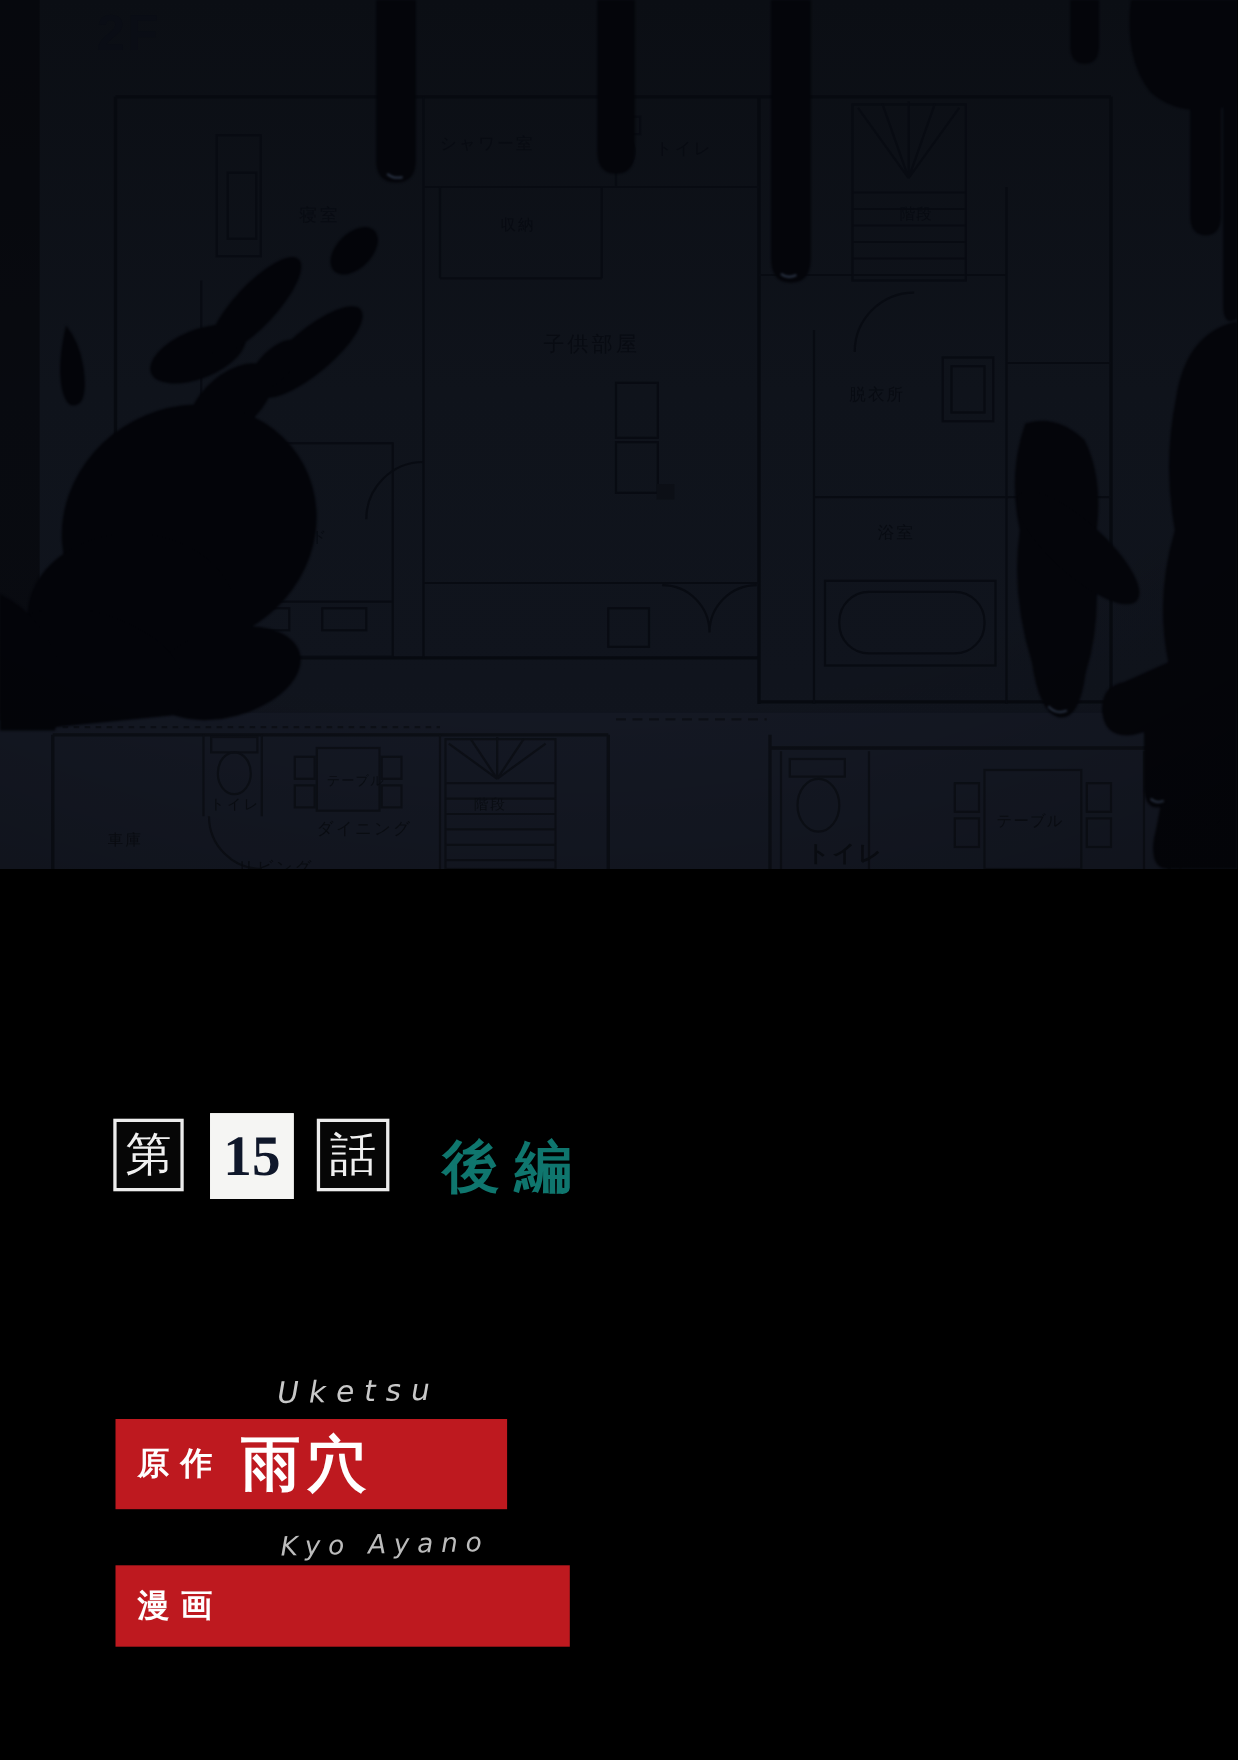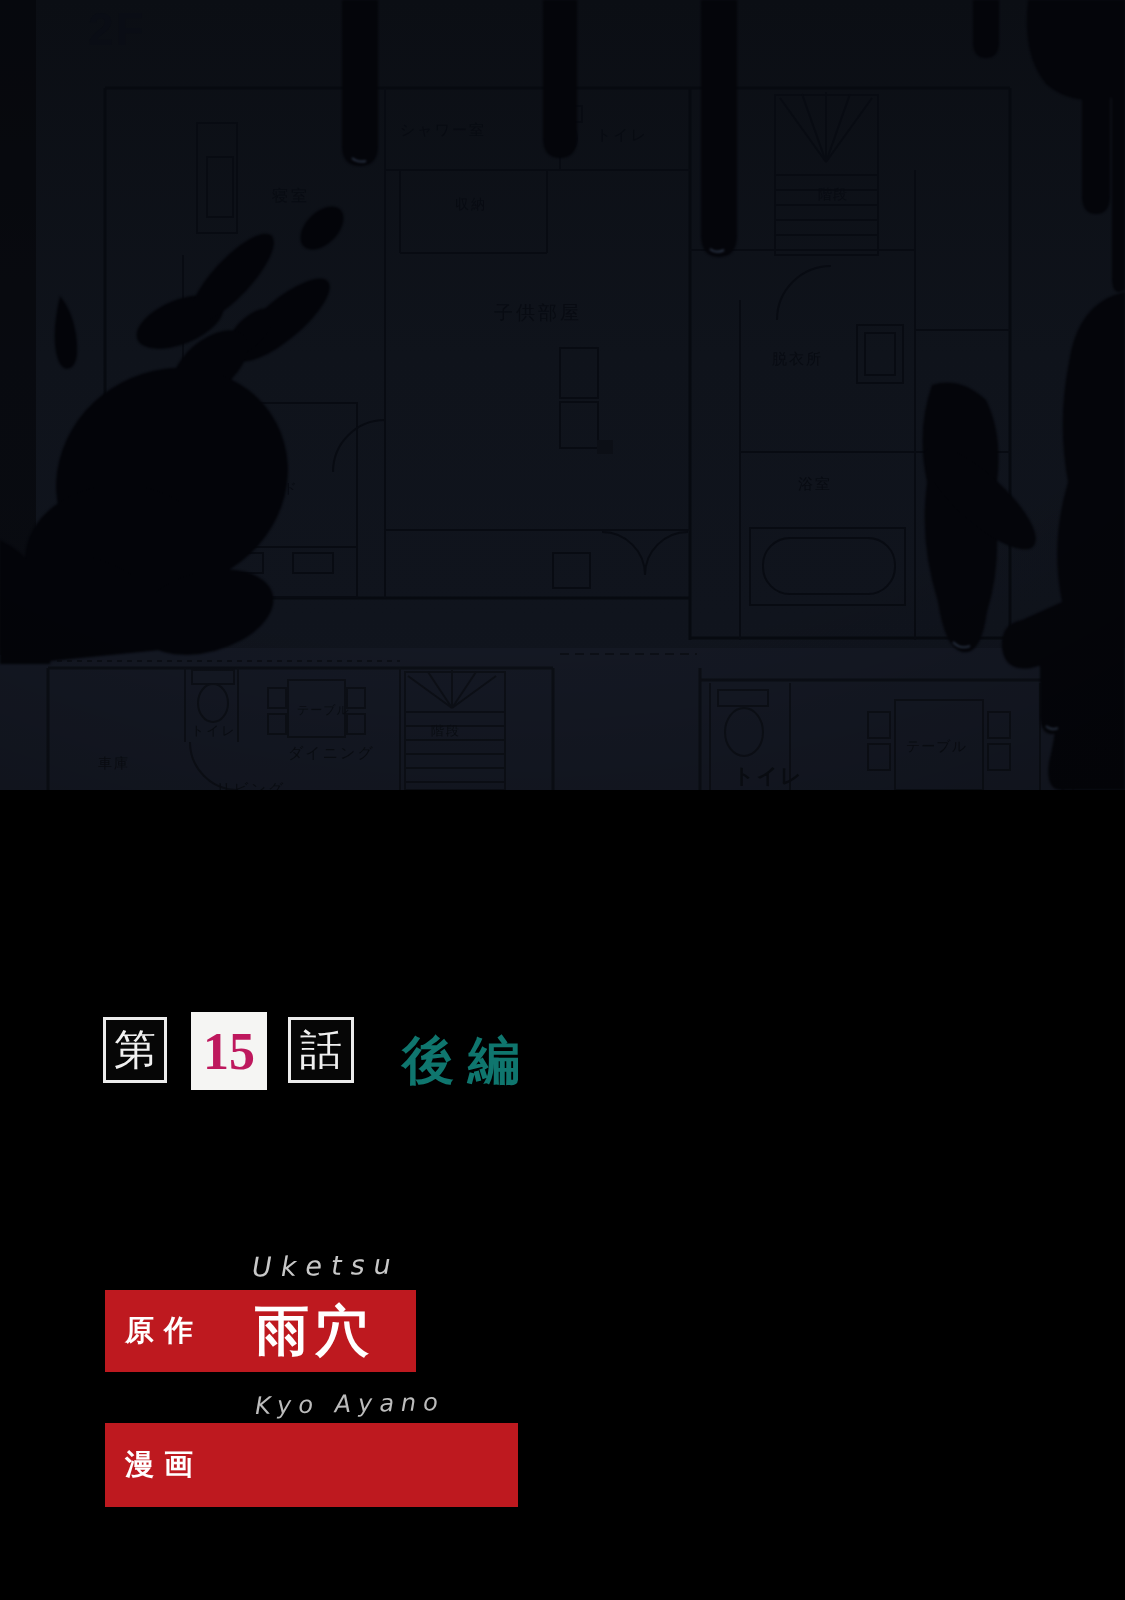--- a/index.html
+++ b/index.html
@@ -15,30 +15,30 @@
     background:radial-gradient(140% 125% at 45% 28%, rgba(0,0,0,0) 42%, rgba(0,0,0,.42) 100%);}
   #blood{filter:blur(1.1px);}
   .rlabel{position:absolute;color:#080b12;letter-spacing:2px;white-space:nowrap;}
   .rlabel.f1{color:#0a0d13;}
   .floor2f{position:absolute;left:88px;top:2px;font-size:46px;font-weight:bold;color:#0a0d15;letter-spacing:2px;}
   .dot{position:absolute;width:4px;height:4px;border-radius:50%;background:#333b4d;}
   
   .tbox{position:absolute;box-sizing:border-box;border:3px solid #ececec;background:#060606;
         display:flex;align-items:center;justify-content:center;
         font-family:"Liberation Serif", serif;color:#f0f0f0;}
-  .tbox.white{background:#f5f5f3;color:#be185d;border-color:#f5f5f3;font-family:Liberation Serif, serif;}
+  .tbox.white{background:#f5f5f3;color:#0f172a;border-color:#f5f5f3;font-family:Liberation Serif, serif;}
   .partlabel{position:absolute;font-family:"Liberation Serif", serif;font-weight:bold;
              color:#0f766e;font-size:52px;letter-spacing:14px;}
   
   .romaji{position:absolute;font-family:"DejaVu Sans", sans-serif;font-style:italic;
           color:#c8c8c8;transform:rotate(-1.2deg);}
   .redbox{position:absolute;background:#be191f;display:flex;align-items:center;
           padding-left:20px;box-sizing:border-box;color:#fff;}
   .redbox .role{font-size:29px;letter-spacing:10px;font-weight:bold;flex:0 0 auto;}
-  .redbox .name{font-size:54px;font-weight:bold;letter-spacing:6px;margin-left:52px;white-space:nowrap;}
+  .redbox .name{font-size:54px;font-weight:bold;letter-spacing:6px;margin-left:16px;white-space:nowrap;}
 </style>
 </head>
 <body>
 
 <div id="stage">
 
   <div id="plan">
     <div id="strip1f"></div>
     <div id="leftcol"></div>
 
@@ -186,24 +186,24 @@
   <div class="tbox white" style="left:191px;top:1012px;width:76px;height:78px;font-size:52px;font-weight:bold">
     <span>15</span>
   </div>
   <div class="tbox" style="left:288px;top:1017px;width:66px;height:66px;font-size:42px">
     <span>話</span>
   </div>
   <span class="partlabel" style="left:402px;top:1026px">後編</span>
 
   <span class="romaji" style="left:252px;top:1250px;font-size:27px;letter-spacing:9px">Uketsu</span>
 
-  <div class="redbox" style="left:105px;top:1290px;width:311px;height:82px">
+  <div class="redbox" style="left:105px;top:1290px;width:356px;height:82px">
     <span class="role">原作</span>
     <span class="name">雨穴</span>
   </div>
 
   <span class="romaji" style="left:255px;top:1390px;font-size:24px;letter-spacing:7px;color:#bcbcbc">Kyo Ayano</span>
 
-  <div class="redbox" style="left:105px;top:1423px;width:413px;height:84px">
+  <div class="redbox" style="left:105px;top:1423px;width:413px;height:74px">
     <span class="role">漫画</span>
   </div>
 
 </div>
 
 </body></html>

